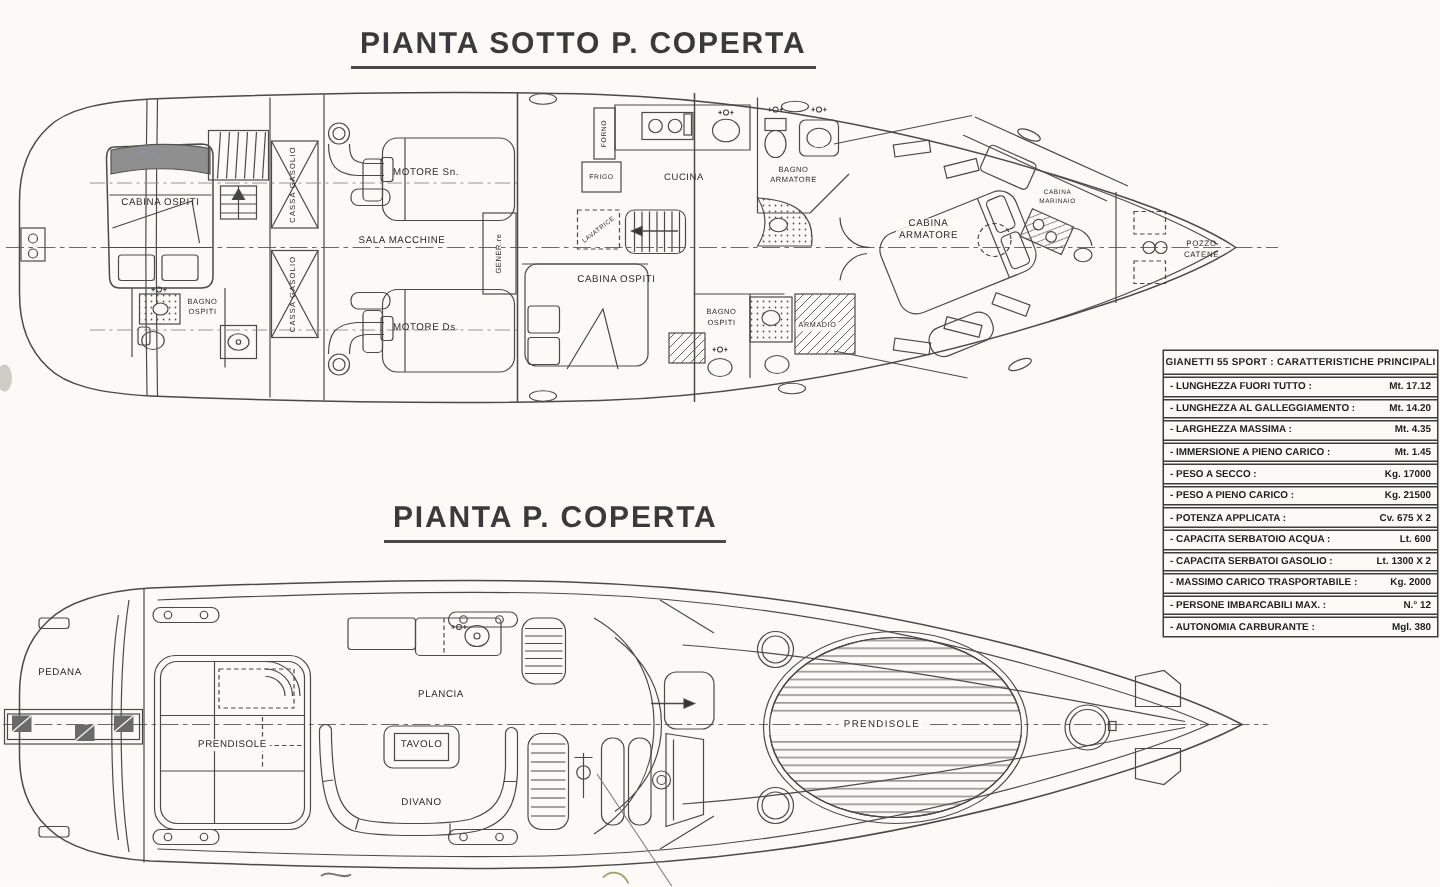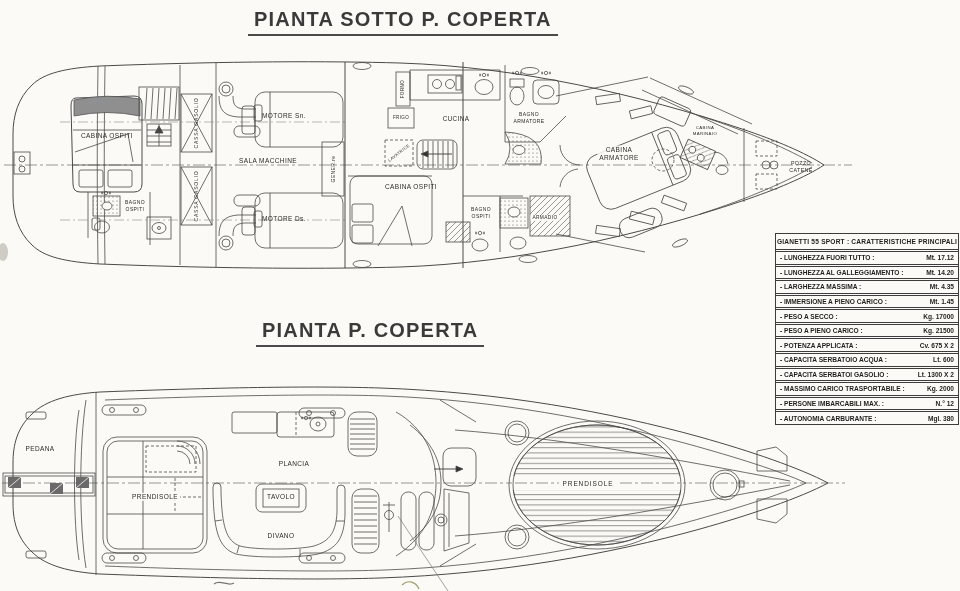--- a/index.html
+++ b/index.html
@@ -307,22 +307,22 @@
         <circle cx="725" cy="485" r="12"></circle>
         <rect x="739" y="481" width="5" height="6"></rect>
     <path d="M757 451 L776 447 L787 456 V471 H757 Z M757 499 H787 V514 L776 523 L757 519 Z"></path>
 
     <path d="M398 516 L448 591" stroke="#7a7a7a" stroke-width="0.7"></path>
     <path d="M402 585 C408 579 416 582 419 589" stroke="#8a8a4a" stroke-width="1.2" opacity="0.8"></path>
     <path d="M214 584 C220 579 228 587 234 583" stroke="#555" stroke-width="1.3" opacity="0.8"></path>
   </g>
 </svg>
 
-<div class="title" style="left:234px;top:8px;margin-left:14px;">PIANTA SOTTO P. COPERTA</div>
-<div class="title" style="left:256px;top:319px;text-align:right;">PIANTA P. COPERTA</div>
+<div class="title" style="left:234px;top:18px;">PIANTA SOTTO P. COPERTA</div>
+<div class="title" style="left:256px;top:334px;text-align:right;">PIANTA P. COPERTA</div>
 
 <div class="lbl" style="left:107px;top:136px;font-size:6.5px;">CABINA OSPITI</div>
 <div class="lbl" style="left:135px;top:205px;font-size:5px;">BAGNO
 OSPITI</div>
 <div class="lbl v" style="left:196px;top:123px;font-size:5px;letter-spacing:.8px;">CASSA GASOLIO</div>
 <div class="lbl v" style="left:196px;top:196px;font-size:5px;letter-spacing:.8px;">CASSA GASOLIO</div>
 <div class="lbl" style="left:284px;top:116px;font-size:6.5px;">MOTORE Sn.</div>
 <div class="lbl" style="left:268px;top:161px;font-size:6.5px;">SALA MACCHINE</div>
 <div class="lbl" style="left:284px;top:219px;font-size:6.5px;">MOTORE Ds.</div>
 <div class="lbl v" style="left:333px;top:169px;font-size:5px;">GENER.re</div>

